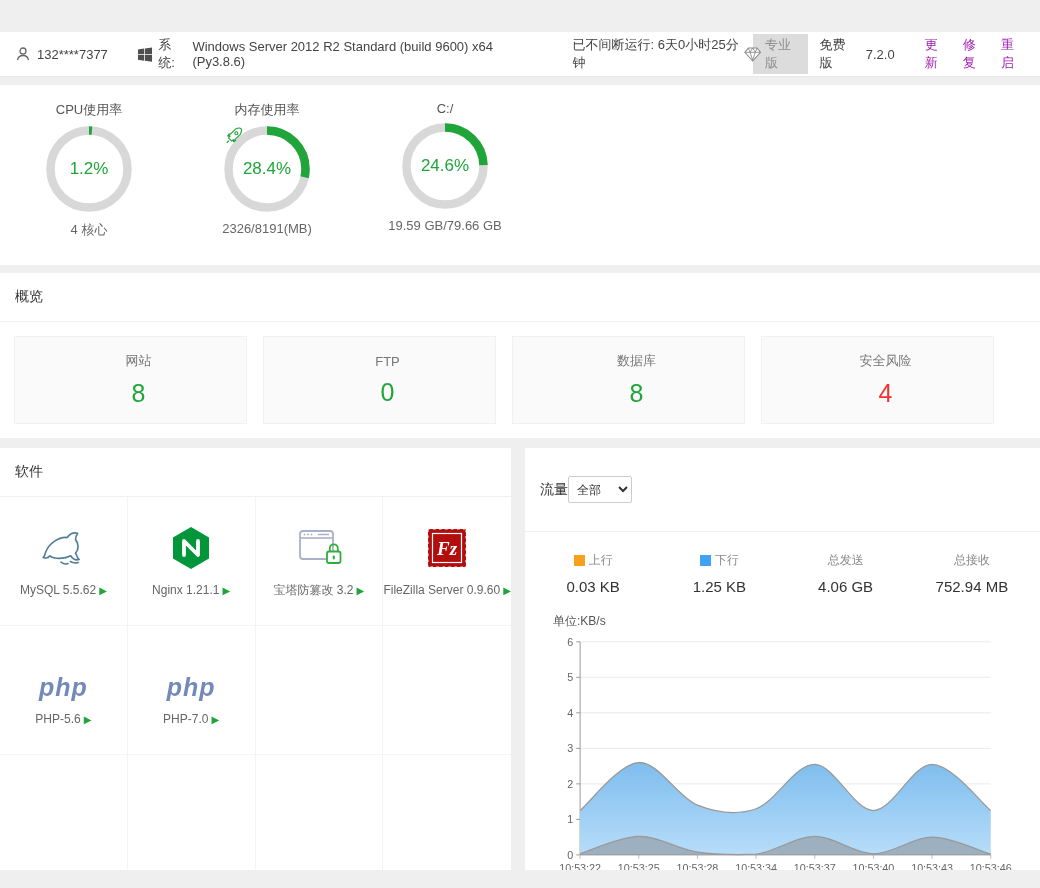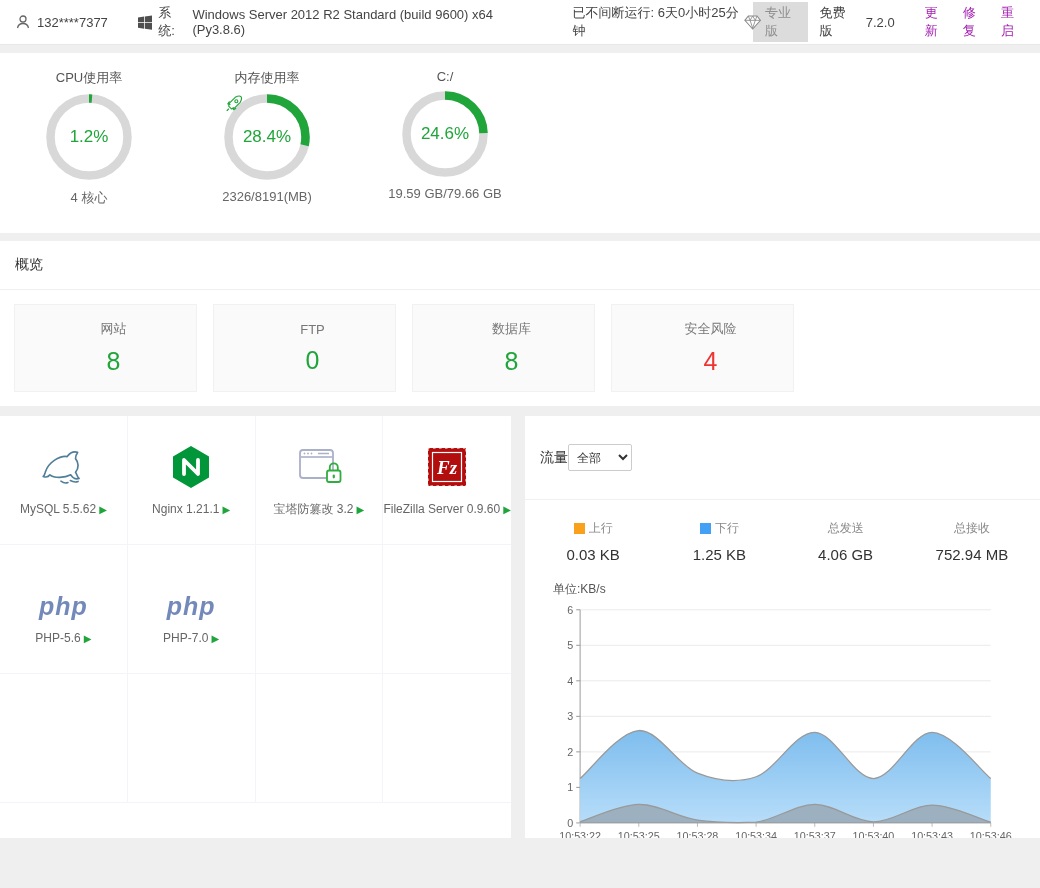--- a/index.html
+++ b/index.html
@@ -3,21 +3,21 @@
 <meta charset="utf-8">
 <style>
   * { box-sizing: border-box; margin: 0; padding: 0; }
   html,body { width:1040px; height:888px; overflow:hidden; }
   body {
     background:#efefef;
     font-family:"Liberation Sans","DejaVu Sans",sans-serif;
     font-size:13px; color:#444;
   }
   
-  .topbar { height:45px; background:#fff; display:flex; align-items:center; padding:0 15px; border-bottom:1px solid #e8e8e8; }
+  .topbar { height:45px; background:#fff; display:flex; align-items:center; padding:0 15px; border-bottom:1px solid #e8e8e8;margin-top:32px; }
   .tb-item { display:flex; align-items:center; }
   .tb-user { margin-right:30px; cursor:pointer; }
   .tb-user svg { margin-right:6px; }
   .tb-sys { margin-right:40px; }
   .tb-sys svg { margin-right:6px; }
   .tb-sys .lbl { margin-right:6px; }
   .tb-right { margin-left:auto; display:flex; align-items:center; }
   .pro-wrap { display:inline-flex; align-items:center; margin-right:12px; cursor:pointer; }
   .pro-wrap svg { position:relative; z-index:1; margin-right:-8px; }
   .pro-badge { background:#dcdcdc; color:#8f8f8f; padding:2px 7px 2px 12px; font-size:13px; }
@@ -32,21 +32,21 @@
   .gauge { width:178px; text-align:center; }
   .gauge-title { color:#555; font-size:13px; }
   .donut { position:relative; width:86px; height:86px; margin:7px auto 9px auto; }
   .donut svg { position:absolute; left:0; top:0; }
   .donut-center { position:absolute; left:0; top:0; right:0; bottom:0; display:flex; flex-direction:column; align-items:center; justify-content:center; }
   .donut-value { color:#20a53a; font-size:17px; }
   .rocket { margin-bottom:2px; }
   .gauge-caption { color:#666; font-size:13px; }
   
   .cards { display:flex; gap:16px; padding:14px; }
-  .card { width:183px; height:88px; background:#fafafa; border:1px solid #f1f1f1; display:flex; flex-direction:column; align-items:center; justify-content:center; cursor:pointer;padding-left:16px; }
+  .card { width:233px; height:88px; background:#fafafa; border:1px solid #f1f1f1; display:flex; flex-direction:column; align-items:center; justify-content:center; cursor:pointer;padding-left:16px; }
   .card-label { color:#777; font-size:13px; margin-bottom:9px; }
   .card-value { font-size:25px; }
   
   .bottom-row { display:flex; gap:14px; margin-top:10px; height:422px; overflow:hidden; }
   .panel { background:#fff; }
   .panel-software { width:511px; flex:none; }
   .panel-traffic { flex:1; }
   .sw-grid { display:grid; grid-template-columns:repeat(4,1fr); grid-auto-rows:129px; }
   .sw-cell { border-right:1px solid #f3f3f8; border-bottom:1px solid #f3f3f8; display:flex; flex-direction:column; align-items:center; justify-content:center; cursor:pointer; }
   .sw-cell:nth-child(4n) { border-right:none; }
@@ -174,20 +174,21 @@
     <div class="card">
       <div class="card-label">安全风险</div>
       <div class="card-value" style="color: rgb(239, 51, 51);">4</div>
     </div>
   </div>
 </div>
 
 <div class="bottom-row">
 
   <div class="panel panel-software">
+    <div class="section-header">软件</div>
     <div class="sw-grid">
       <div class="sw-cell">
         <div class="sw-icon">
           <svg width="48" height="38" viewBox="0 0 46 36">
               <path d="M6 23 C9 13, 20 7, 27 8 C30 4, 34 3, 37 4 C35.5 6, 35 8, 35 10 C38 13.5, 38.5 19, 35 23 C36.5 25, 36.5 28, 38.5 29 C35 30, 32 28, 30.5 25.5 C24 29, 14 28.5, 10.5 25.5 C9 27.5, 6 27.8, 4 27 C5.5 26, 5.5 24.5, 6 23 Z" fill="none" stroke="#507e99" stroke-width="1.6" stroke-linejoin="round"></path>
               <path d="M30 31c3 1.6 5.5 1.6 7.5.8M21 31.6c2.2 1.6 4.8 2 6.8 1.2" fill="none" stroke="#507e99" stroke-width="1.5" stroke-linecap="round"></path>
             </svg>
         </div>
         <div class="sw-label"><span>MySQL 5.5.62</span><span class="play">▶</span></div>
       </div>

